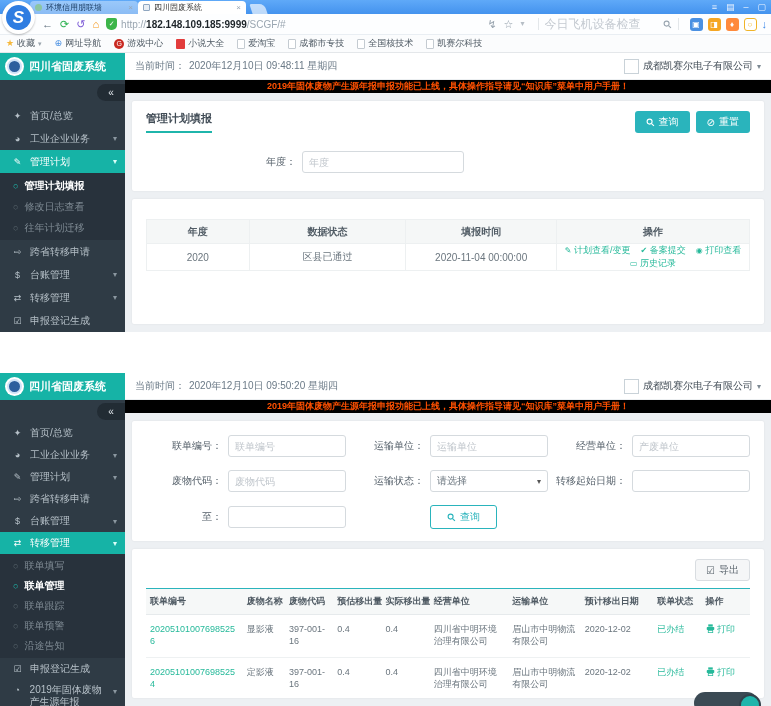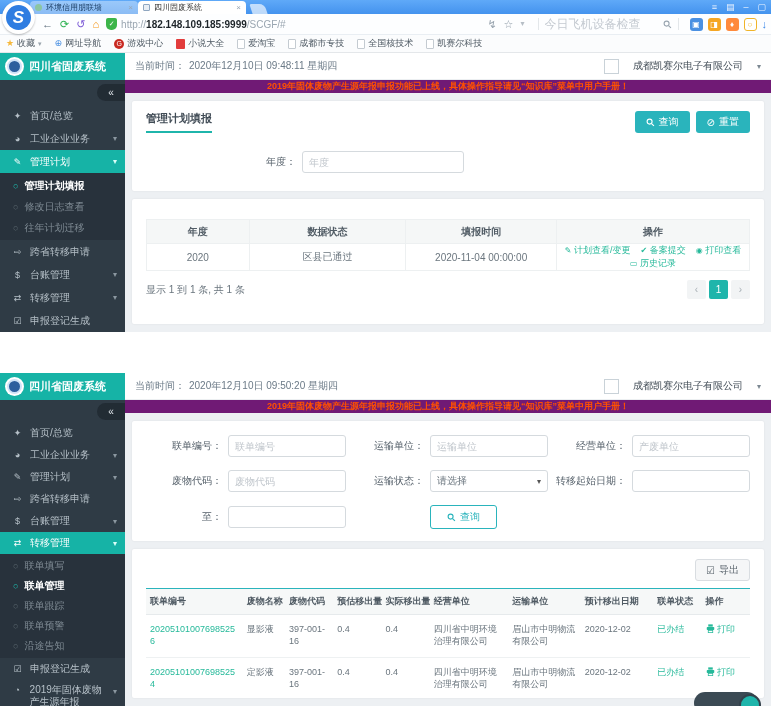--- a/index.html
+++ b/index.html
@@ -78,24 +78,24 @@
         color:#7e8a93; white-space:nowrap; }
   .si .b { font-size:9px; color:#5c6970; }
   .si.active { color:#fff; font-weight:bold; }
   .si.active .b { color:#1fc3b4; }
   .mi.wrap { height:auto; padding-top:4px; padding-bottom:2px; white-space:normal; line-height:12px; align-items:flex-start; }
   .mi.wrap .caret { margin-top:2px; }
 
   .main { flex:1; display:flex; flex-direction:column; background:#edf0f3; min-width:0; }
   .top { height:27px; background:#fff; display:flex; align-items:center; padding:0 10px;
          font-size:10px; color:#6b7a87; border-bottom:1px solid #eceff1; flex-shrink:0; }
-  .comp { margin-left:auto; display:flex; align-items:center; gap:14px; color:#3f4a54; }
+  .comp { margin-left:auto; display:flex; align-items:center; gap:4px; color:#3f4a54; }
   .avatar { width:15px; height:15px; border:1px solid #c9d2d8; background:#fff; }
   .comp .caret { font-size:8px; color:#7c8892; }
-  .notice { height:13px; background:#701a75; color:#ff5000; font-size:9px; font-weight:bold;
+  .notice { height:13px; background:#000000; color:#ff5000; font-size:9px; font-weight:bold;
             display:flex; align-items:center; justify-content:center; white-space:nowrap; overflow:hidden; flex-shrink:0; }
   .content { flex:1; padding:8px 7px; overflow:hidden; display:flex; flex-direction:column; gap:8px; }
   .card { background:#fff; border-radius:2px; padding:10px 14px; box-shadow:0 0 2px rgba(0,0,0,.08); }
   .chead { display:flex; align-items:flex-start; }
   .ctitle { font-size:11px; font-weight:bold; color:#414c56; padding-bottom:5px; border-bottom:2px solid #1fb5ab; }
   .cbtns { margin-left:auto; display:flex; gap:6px; }
   .btn { display:inline-flex; align-items:center; gap:4px; font-size:10px; padding:3px 10px;
          border-radius:3px; border:1px solid transparent; cursor:default; white-space:nowrap; }
   .btn.solid { background:#2ab4bc; color:#fff; }
   .btn.outline { background:#fff; color:#2ab4bc; border-color:#2ab4bc; padding:4px 16px; }
@@ -359,28 +359,20 @@
               <tr>
                 <td>2020</td>
                 <td>区县已通过</td>
                 <td>2020-11-04 00:00:00</td>
                 <td>
                   <span class="op"><span class="ic">✎</span> <span>计划查看/变更</span></span><span class="op"><span class="ic">✔</span> <span>备案提交</span></span><span class="op"><span class="ic">◉</span> <span>打印查看</span></span><span class="op"><span class="ic">▭</span> <span>历史记录</span></span>
                 </td>
               </tr>
             </tbody>
           </table>
-          <div class="tfoot">
-            <span>显示 1 到 1 条, 共 1 条</span>
-            <span class="pg">
-              <span class="pga dis">‹</span>
-              <span class="pga cur">1</span>
-              <span class="pga dis">›</span>
-            </span>
-          </div>
         </div>
 
       </div>
     </div>
   </div>
   </div>
 </div>
 
 <div class="gap"></div>
 

